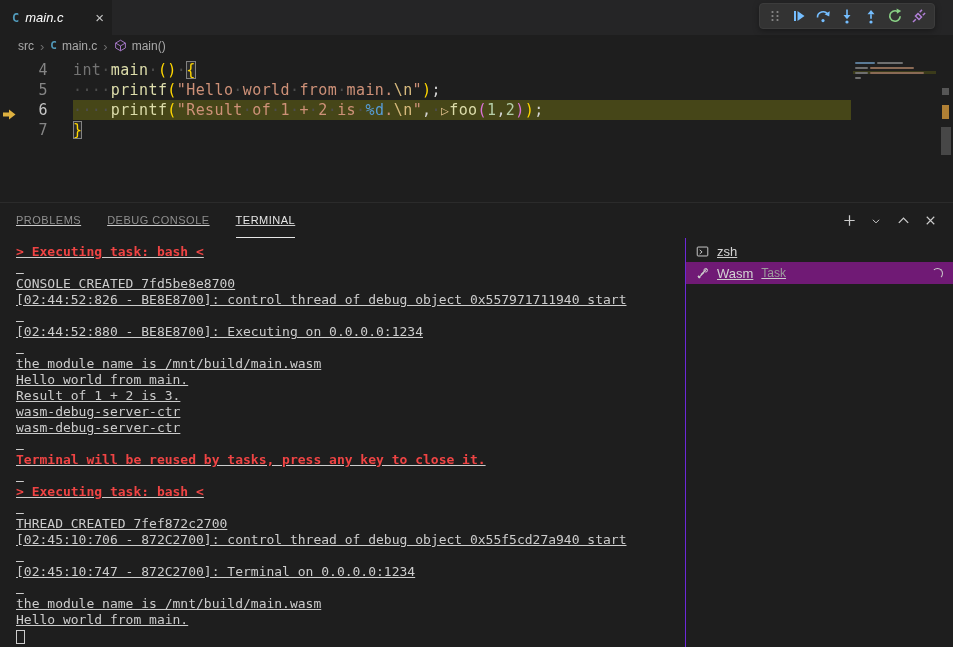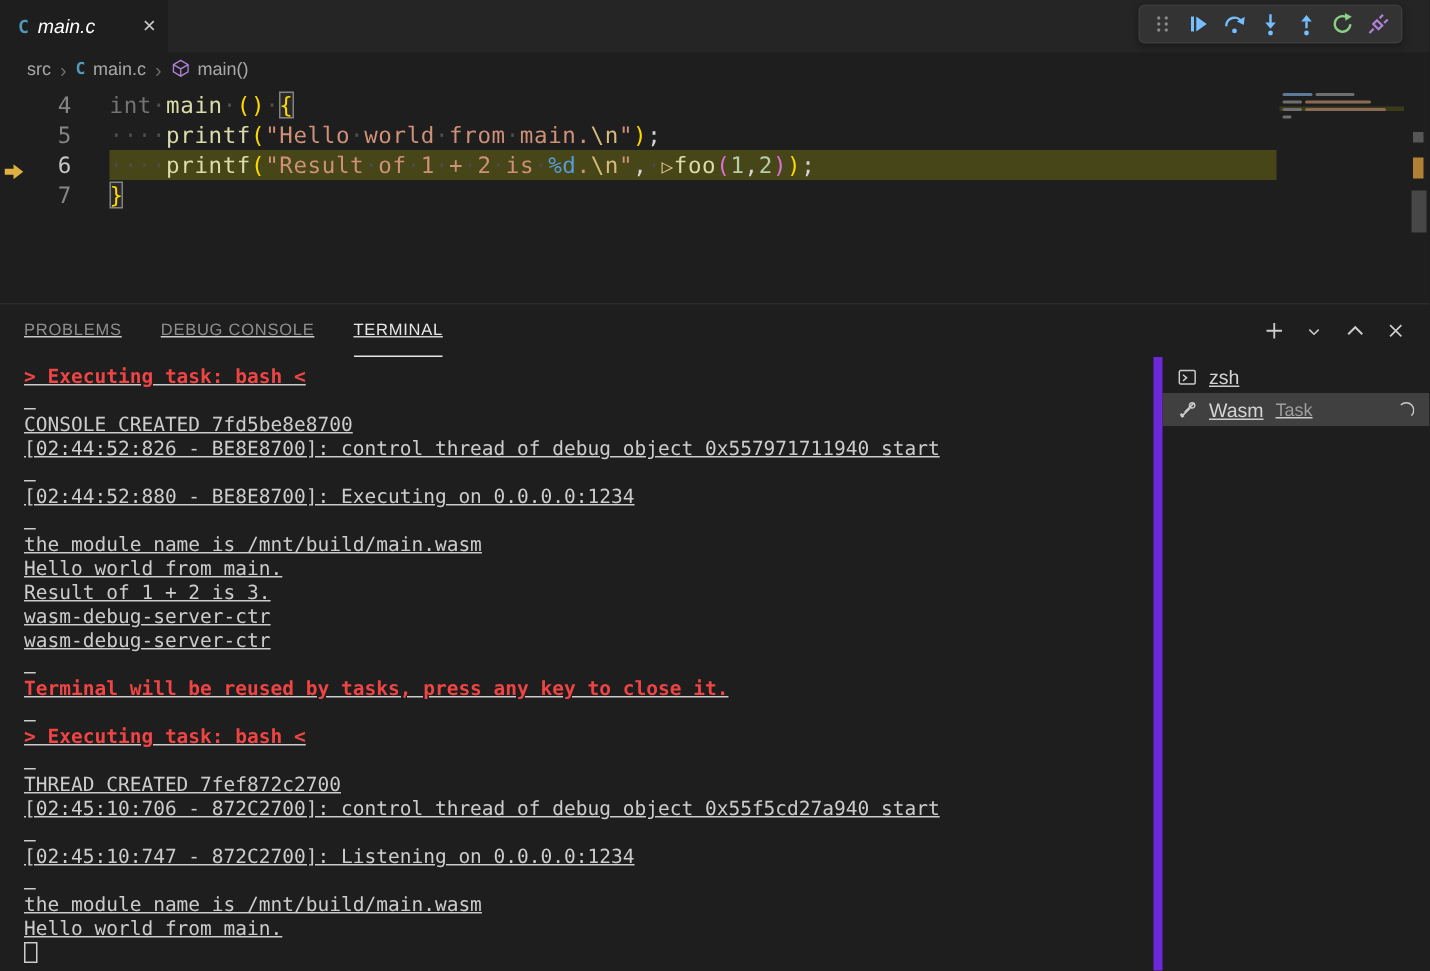--- a/index.html
+++ b/index.html
@@ -76,24 +76,24 @@
   .panel-actions { position:absolute; right:14px; top:0; height:35px; display:flex; gap:9px; align-items:center; }
   .panel-action { display:flex; align-items:center; justify-content:center; width:18px; height:18px; cursor:pointer; }
 
   .panel-body { display:flex; height:410px; }
   .terminal { flex:1; padding:6px 0 0 16px; font-family:"DejaVu Sans Mono", monospace;
     font-size:13px; color:#cccccc; overflow:hidden; cursor:text; }
   .t-line { height:16px; line-height:16px; white-space:pre; }
   .t-line.b { font-weight:bold; color:#ef4444; }
   .t-cursor { display:inline-block; width:9px; height:14px; border:1px solid #cccccc; vertical-align:middle; }
 
-  .term-sidebar { width:184px; border-left:6px solid #6d28d9; padding-top:2px; }
+  .term-sidebar { width:268px; border-left:1px solid #6d28d9; padding-top:2px; }
   .term-item { height:22px; display:flex; align-items:center; padding:0 10px; gap:8px;
     color:#cccccc; font-size:13px; cursor:pointer; }
-  .term-item.active { background:#404040; }
+  .term-item.active { background:#701a75; }
   .term-label { color:#d4d4d4; }
   .term-suffix { color:#9d9d9d; font-size:12px; }
   .spinner { margin-left:auto; width:11px; height:11px; border-radius:50%;
     border:1.5px solid transparent; border-top-color:#cccccc; border-right-color:#cccccc; }
 </style>
 </head>
 <body>
 
 <div class="vscode">
 
@@ -283,21 +283,21 @@
           <div class="t-line">wasm-debug-server-ctr</div>
           <div class="t-line">wasm-debug-server-ctr</div>
           <div class="t-line">&nbsp;</div>
           <div class="t-line b">Terminal will be reused by tasks, press any key to close it.</div>
           <div class="t-line">&nbsp;</div>
           <div class="t-line b">&gt; Executing task: bash &lt;</div>
           <div class="t-line">&nbsp;</div>
           <div class="t-line">THREAD CREATED 7fef872c2700</div>
           <div class="t-line">[02:45:10:706 - 872C2700]: control thread of debug object 0x55f5cd27a940 start</div>
           <div class="t-line">&nbsp;</div>
-          <div class="t-line">[02:45:10:747 - 872C2700]: Listening on 0.0.0.0:1234</div>
+          <div class="t-line">[02:45:10:747 - 872C2700]: Terminal on 0.0.0.0:1234</div>
           <div class="t-line">&nbsp;</div>
           <div class="t-line">the module name is /mnt/build/main.wasm</div>
           <div class="t-line">Hello world from main.</div>
           <div class="t-line"><span class="t-cursor"></span></div>
         </div>
       <div class="term-sidebar">
         <div id="terminal-list">
             <div class="term-item">
               <span style="display: flex;">
                 <svg width="13" height="13" viewBox="0 0 16 16">

